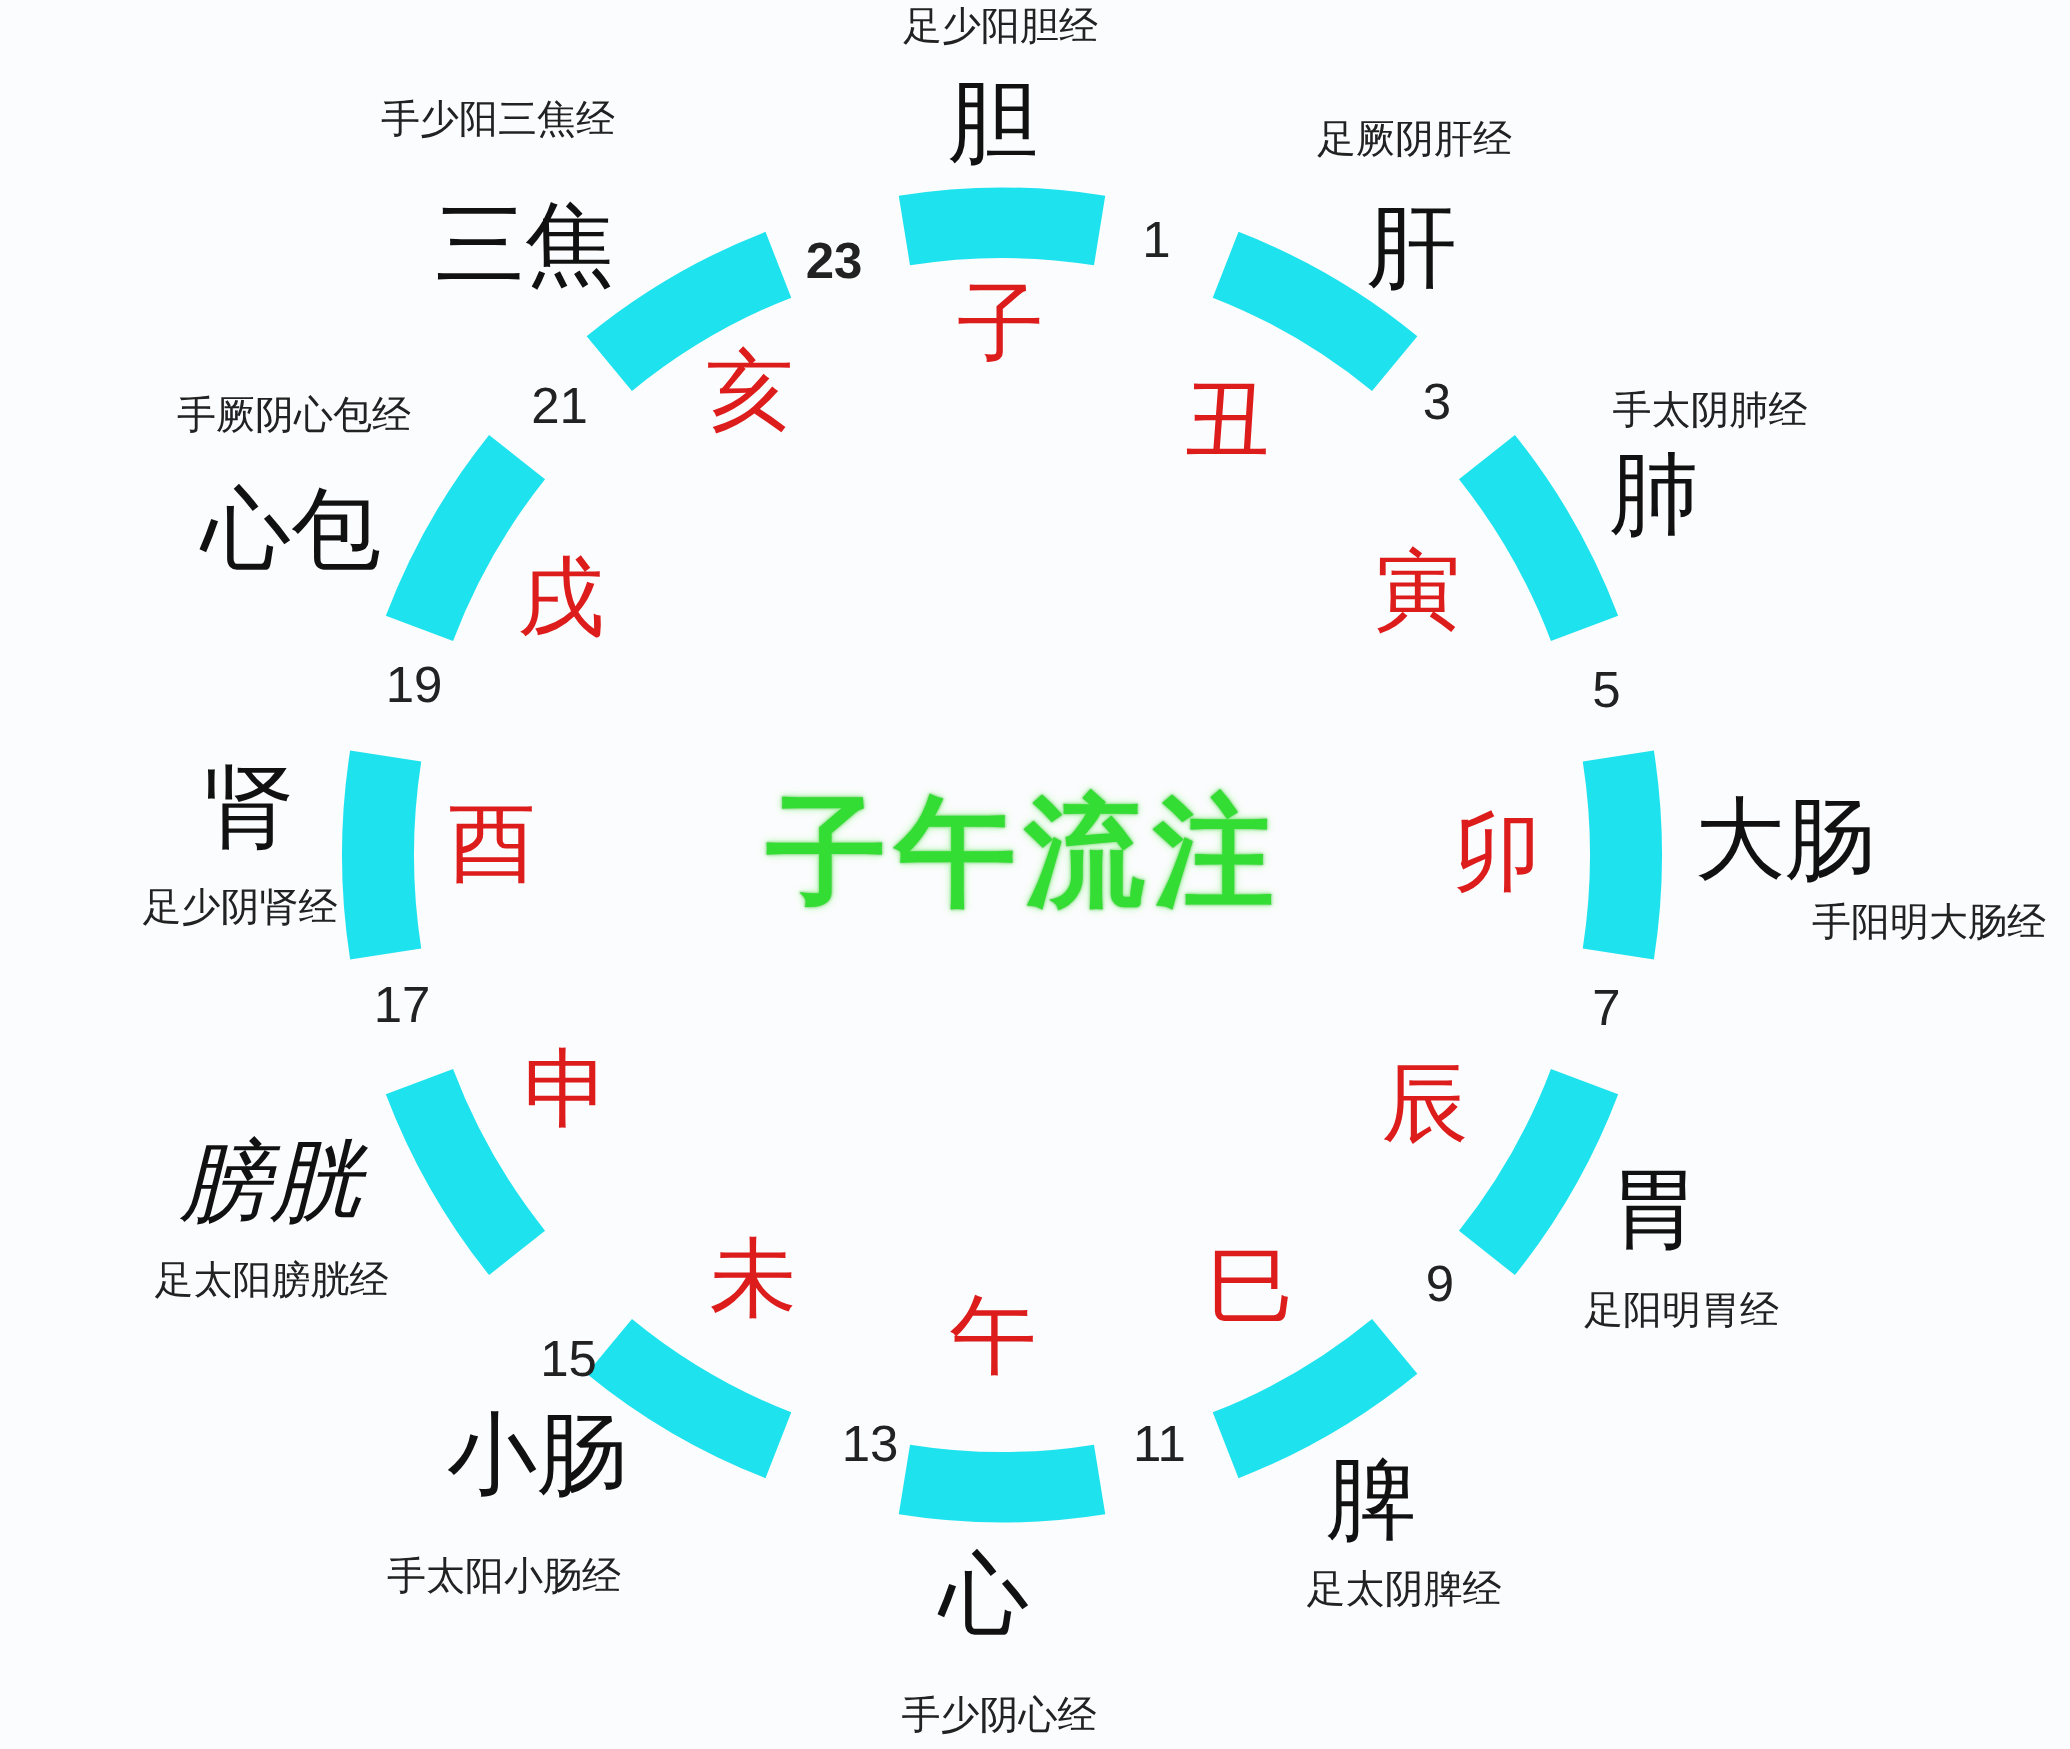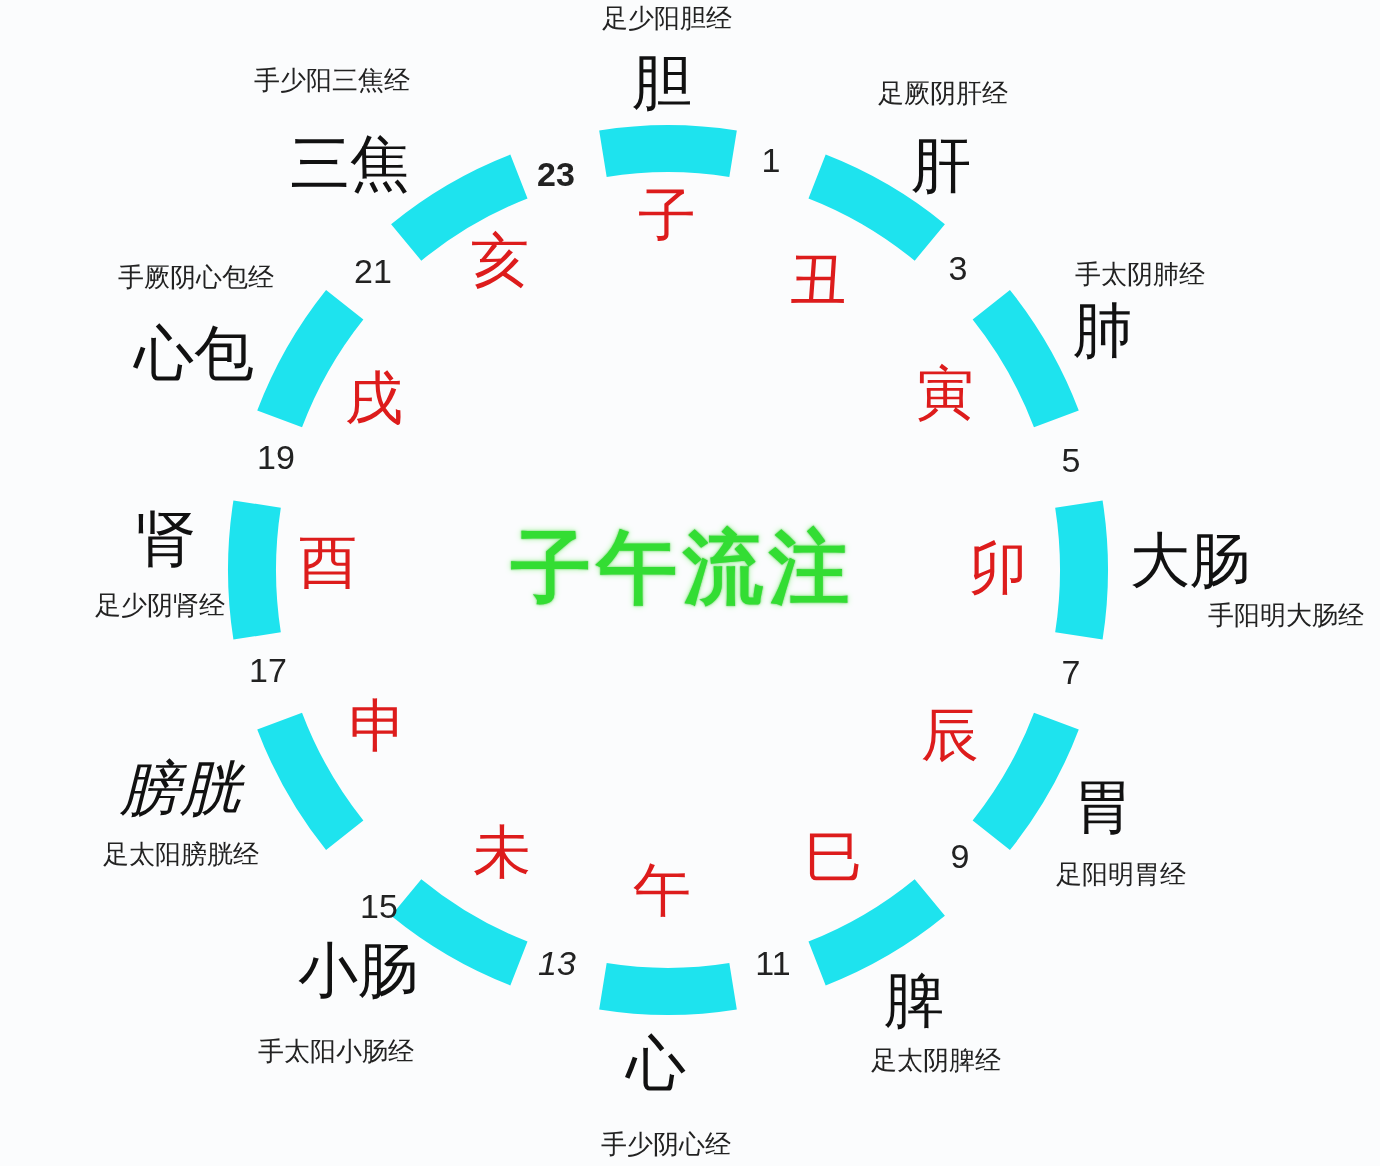--- a/index.html
+++ b/index.html
@@ -48,21 +48,21 @@
 <div class="lbl branch" style="left:328px;top:562px;">酉</div>
 <div class="lbl branch" style="left:374px;top:398px;">戌</div>
 <div class="lbl branch" style="left:500px;top:260px;">亥</div>
 
 <div class="lbl hour" style="left:771px;top:160px;">1</div>
 <div class="lbl hour" style="left:958px;top:268px;">3</div>
 <div class="lbl hour" style="left:1071px;top:460px;">5</div>
 <div class="lbl hour" style="left:1071px;top:672px;">7</div>
 <div class="lbl hour" style="left:960px;top:856px;">9</div>
 <div class="lbl hour" style="left:773px;top:963px;">11</div>
-<div class="lbl hour" style="left:557px;top:963px;font-style:italic;">13</div>
+<div class="lbl hour" style="left:580px;top:963px;">13</div>
 <div class="lbl hour" style="left:379px;top:862px;margin-top:44px;">15</div>
 <div class="lbl hour" style="left:268px;top:670px;">17</div>
 <div class="lbl hour" style="left:276px;top:457px;">19</div>
 <div class="lbl hour" style="left:373px;top:271px;">21</div>
 <div class="lbl hour" style="left:556px;top:174px;font-weight:bold;">23</div>
 
 <div class="lbl organ" style="left:662px;top:82px;">胆</div>
 <div class="lbl organ" style="left:941px;top:165px;">肝</div>
 <div class="lbl organ" style="left:1103px;top:330px;">肺</div>
 <div class="lbl organ" style="left:1190px;top:560px;">大肠</div>

